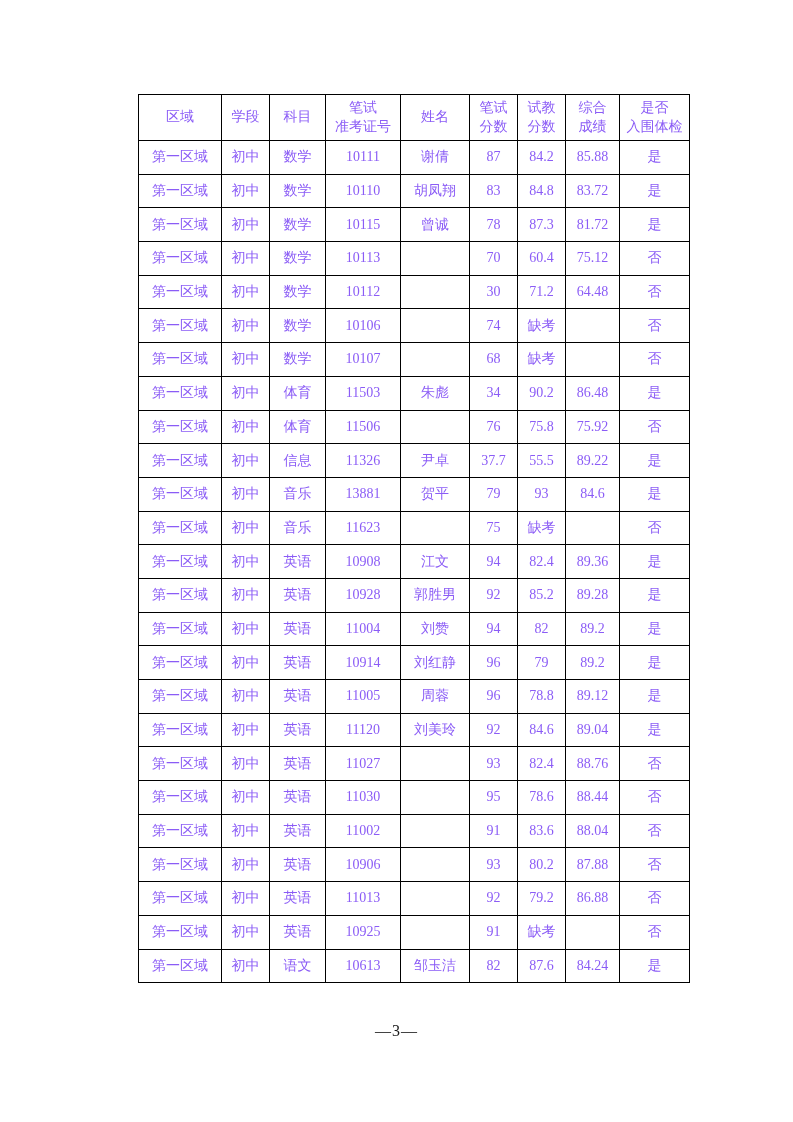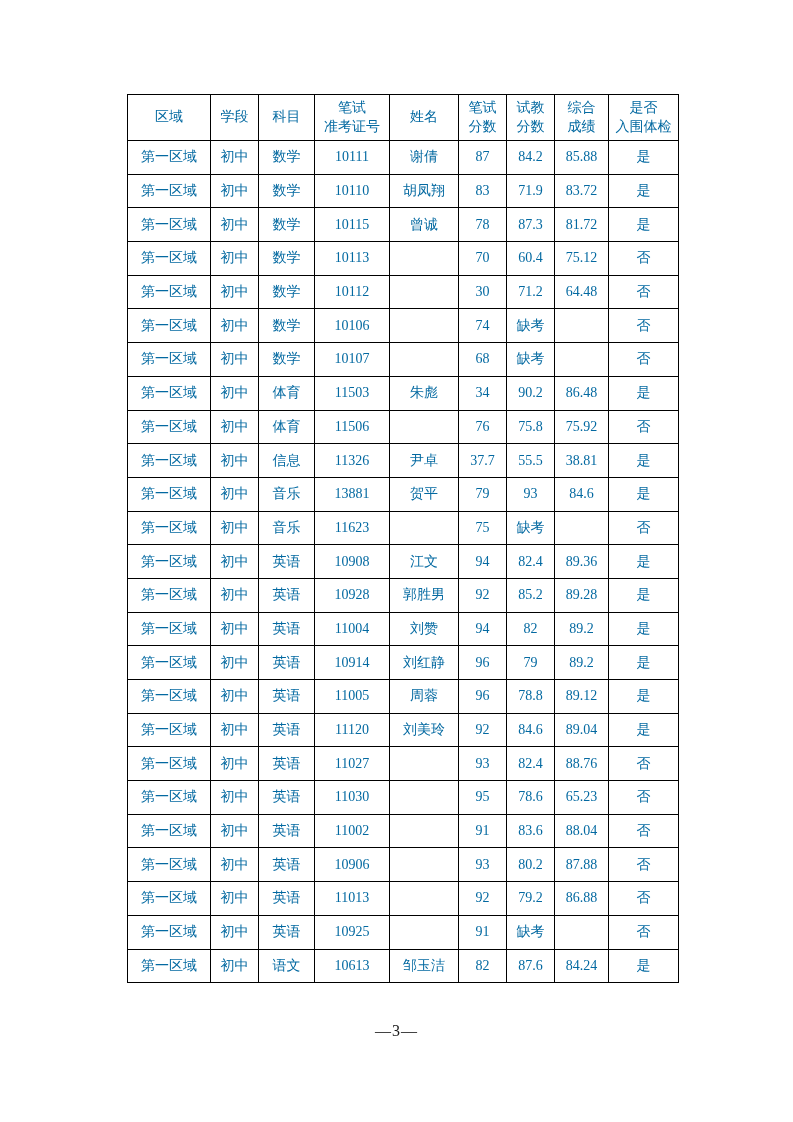--- a/index.html
+++ b/index.html
@@ -10,27 +10,27 @@
   }
   .page {
     position: relative;
     width: 793px;
     height: 1122px;
     background: #ffffff;
     overflow: hidden;
   }
   table.results {
     position: absolute;
-    left: 127px;
+    left: 138px;
     top: 94px;
     width: 551px;
     border-collapse: collapse;
     table-layout: fixed;
     font-size: 14px;
-    color: #0369a1;
+    color: #8b5cf6;
   }
   table.results th,
   table.results td {
     border: 1px solid #000000;
     text-align: center;
     vertical-align: middle;
     padding: 0 2px;
     font-weight: normal;
     overflow: hidden;
   }
@@ -109,21 +109,21 @@
           <td>85.88</td>
           <td>是</td>
         </tr>
         <tr>
           <td>第一区域</td>
           <td>初中</td>
           <td>数学</td>
           <td>10110</td>
           <td>胡凤翔</td>
           <td>83</td>
-          <td>71.9</td>
+          <td>84.8</td>
           <td>83.72</td>
           <td>是</td>
         </tr>
         <tr>
           <td>第一区域</td>
           <td>初中</td>
           <td>数学</td>
           <td>10115</td>
           <td>曾诚</td>
           <td>78</td>
@@ -198,21 +198,21 @@
           <td>否</td>
         </tr>
         <tr>
           <td>第一区域</td>
           <td>初中</td>
           <td>信息</td>
           <td>11326</td>
           <td>尹卓</td>
           <td>37.7</td>
           <td>55.5</td>
-          <td>38.81</td>
+          <td>89.22</td>
           <td>是</td>
         </tr>
         <tr>
           <td>第一区域</td>
           <td>初中</td>
           <td>音乐</td>
           <td>13881</td>
           <td>贺平</td>
           <td>79</td>
           <td>93</td>
@@ -308,21 +308,21 @@
           <td>否</td>
         </tr>
         <tr>
           <td>第一区域</td>
           <td>初中</td>
           <td>英语</td>
           <td>11030</td>
           <td></td>
           <td>95</td>
           <td>78.6</td>
-          <td>65.23</td>
+          <td>88.44</td>
           <td>否</td>
         </tr>
         <tr>
           <td>第一区域</td>
           <td>初中</td>
           <td>英语</td>
           <td>11002</td>
           <td></td>
           <td>91</td>
           <td>83.6</td>

